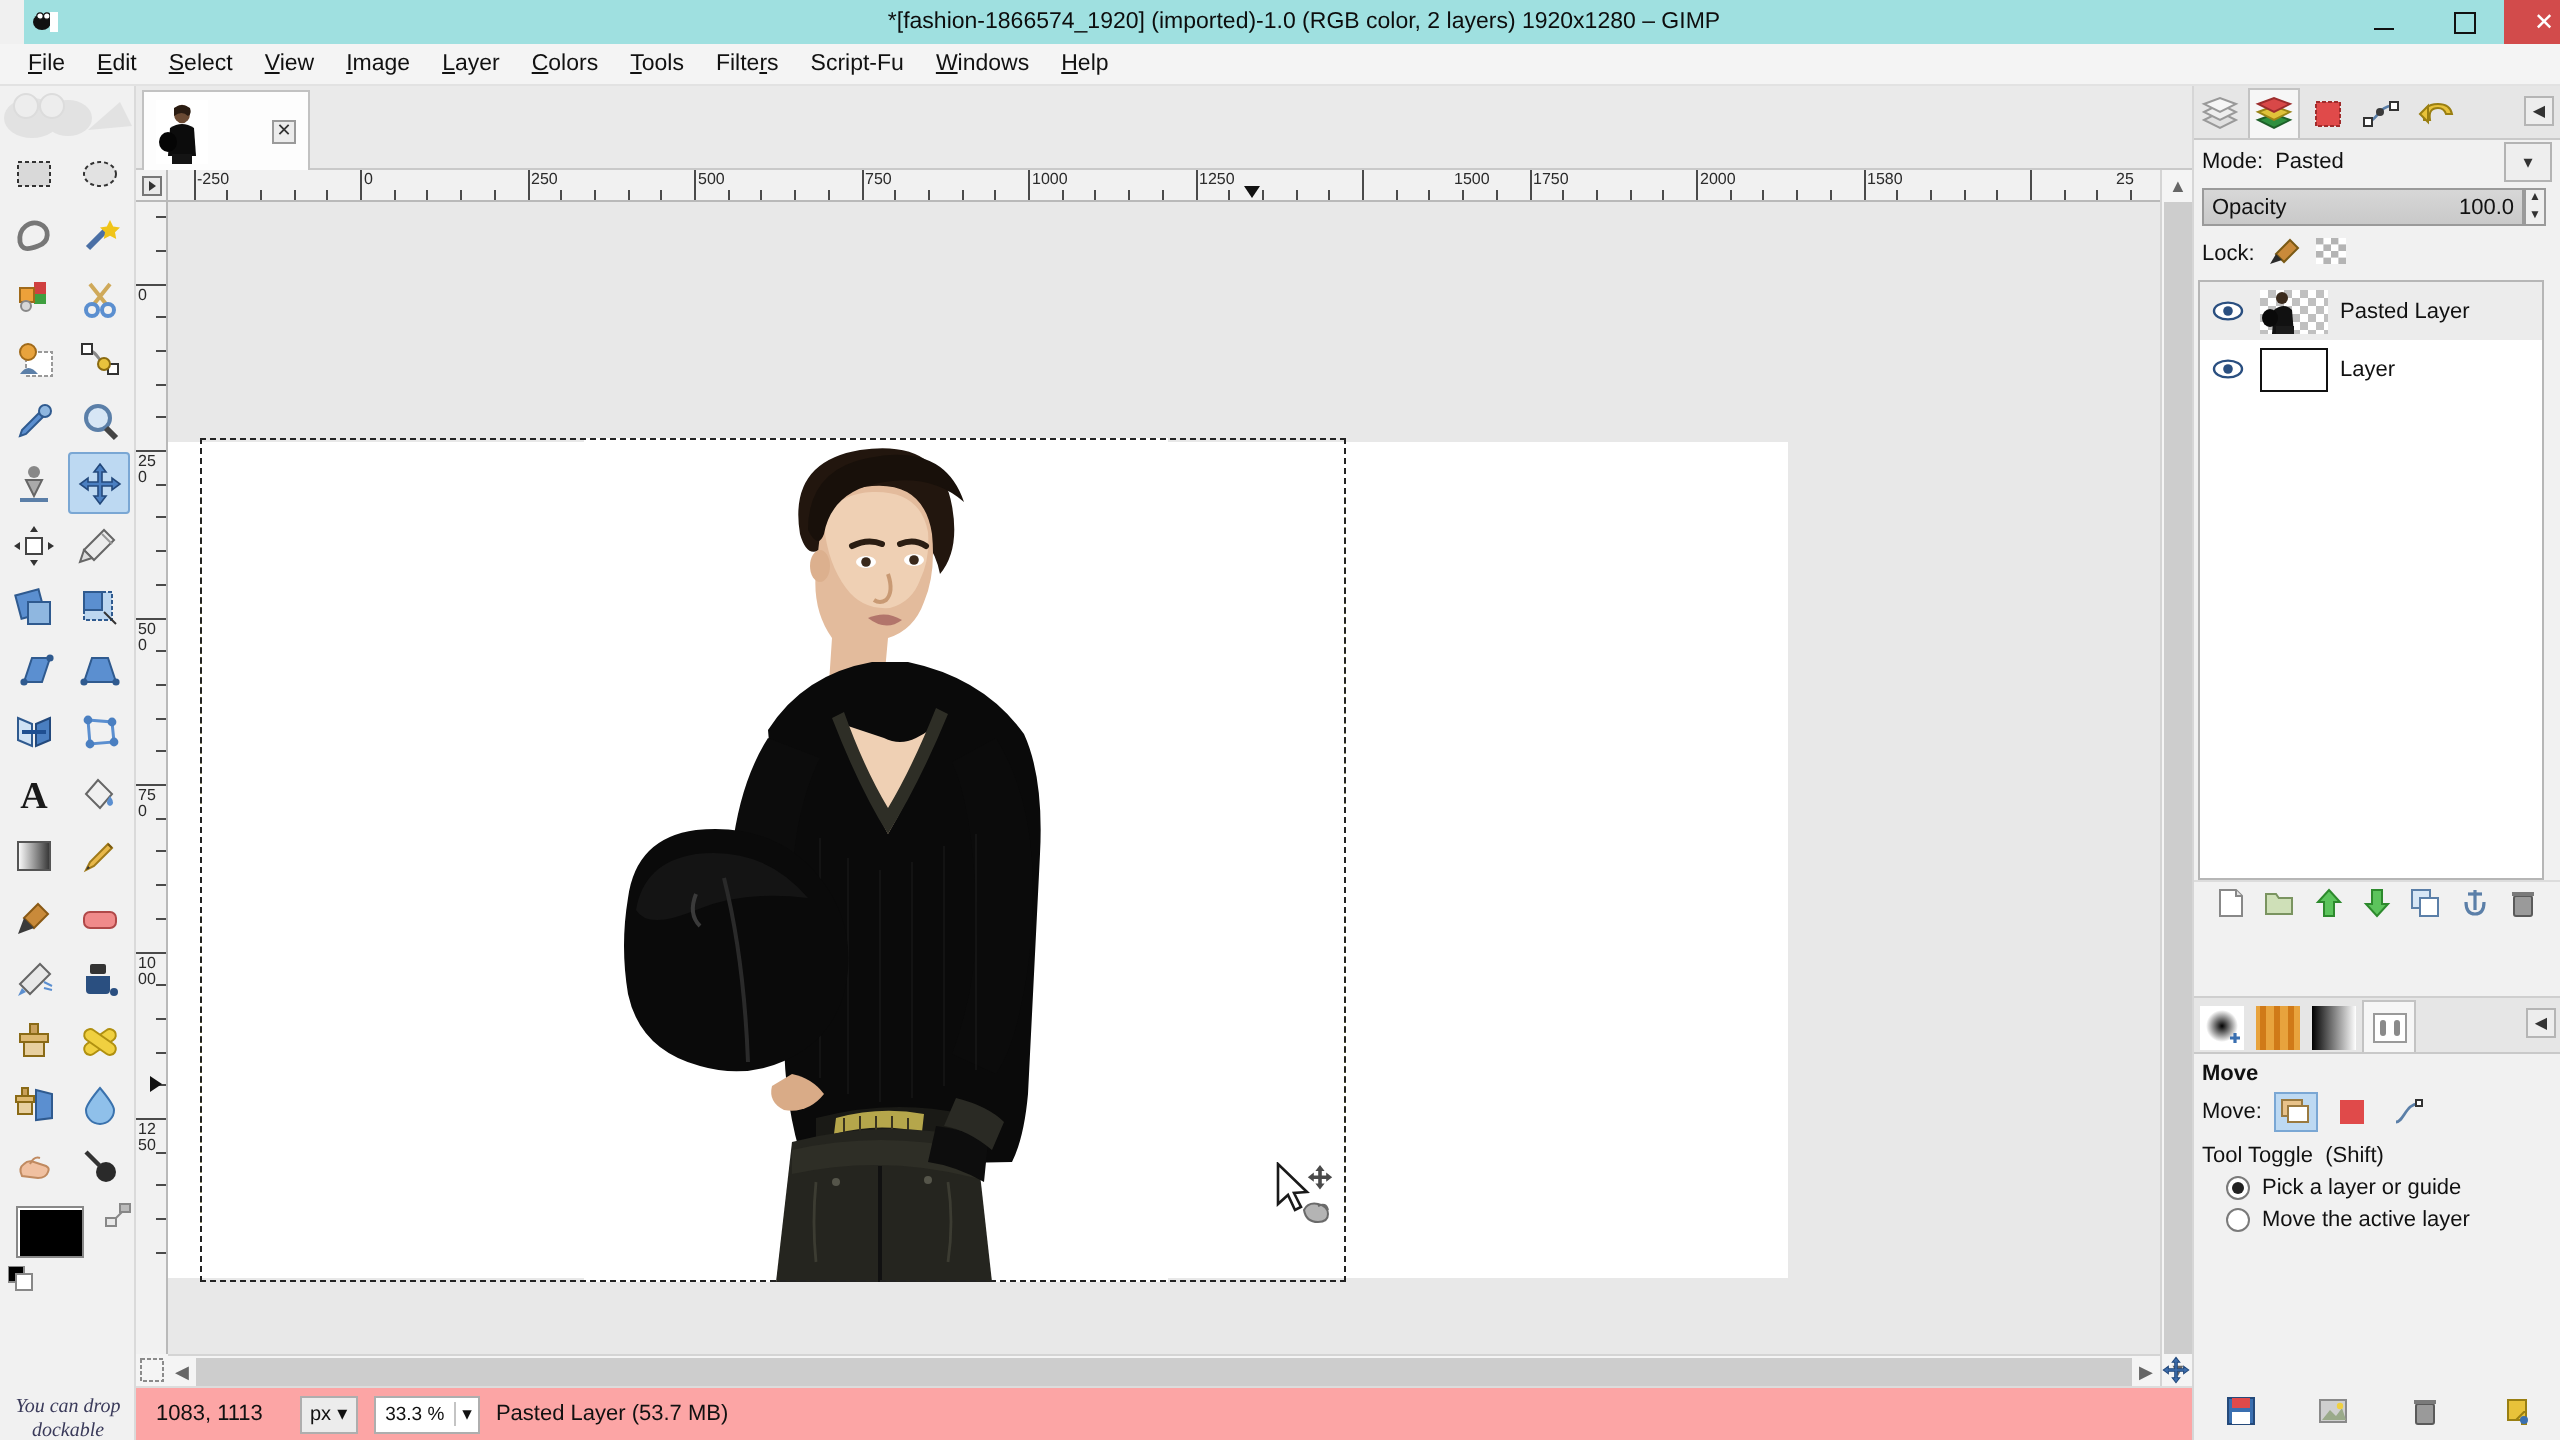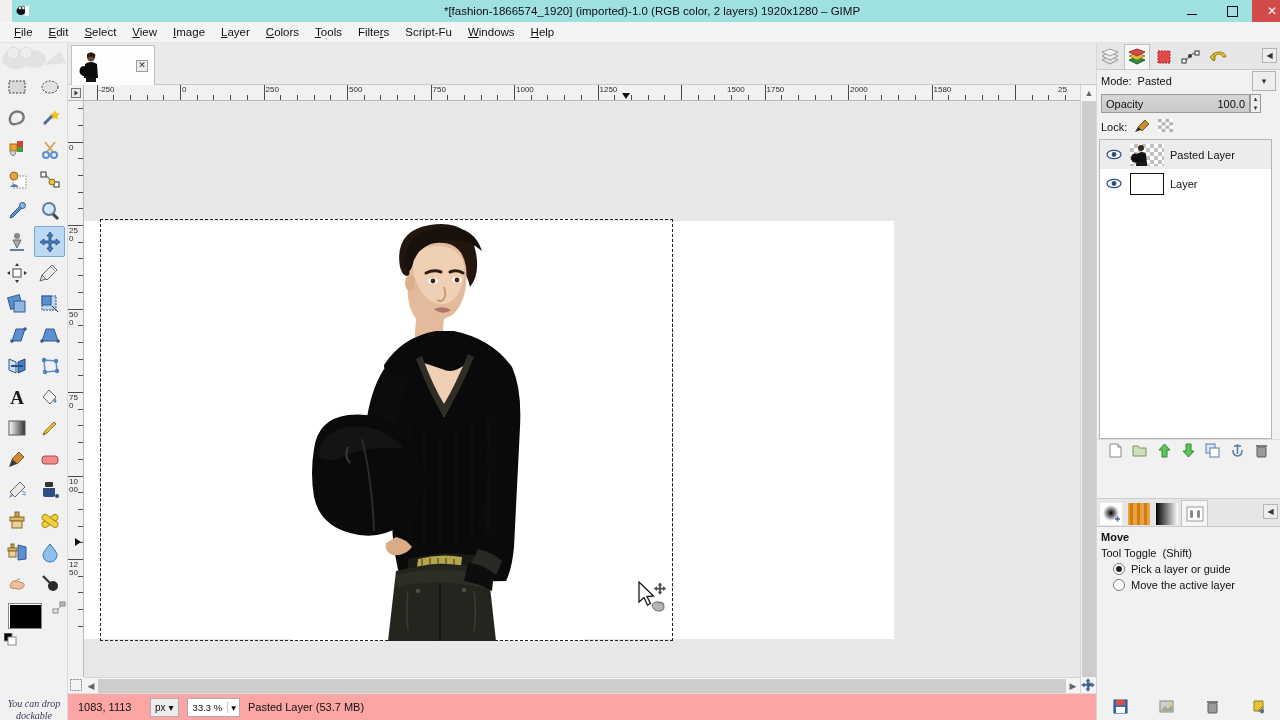--- a/index.html
+++ b/index.html
@@ -230,21 +230,21 @@
   .mode-row{
     display:flex; align-items:center; height:22px; padding:0 4px; gap:6px;
   }
   .mode-row .lbl{ font-size:11px; color:#111; }
   .mode-combo{
     margin-left:auto; width:24px; height:20px; border:1px solid #b3b3b3;
     background:#eee; display:flex;align-items:center;justify-content:center;
     font-size:9px; color:#333;
   }
   .opacity-row{
-    margin:2px 16px 0 4px; height:19px; border:1px solid #9a9a9a;
+    margin:2px 4px 0 4px; height:19px; border:1px solid #9a9a9a;
     background:linear-gradient(#d7d7d7,#c9c9c9);
     display:flex; align-items:center; position:relative;
   }
   .opacity-row .olbl{ font-size:11px; padding-left:4px; color:#111;}
   .opacity-row .oval{ margin-left:auto; font-size:11px; padding-right:4px; color:#111;}
   .spin{
     position:absolute; right:-12px; top:-1px; width:11px; height:19px;
     border:1px solid #9a9a9a; background:#efefef;
     display:flex; flex-direction:column; align-items:center; justify-content:space-around;
     font-size:6px; color:#333;
@@ -1098,20 +1098,40 @@
               <rect x="2" y="3" width="16" height="14" fill="#fff" stroke="#9a9a9a"></rect>
               <rect x="5" y="6" width="3" height="8" rx="1.5" fill="#8a8a8a"></rect>
               <rect x="12" y="6" width="3" height="8" rx="1.5" fill="#8a8a8a"></rect>
             </svg>
         </div>
         <div class="dock-menu-btn">◀</div>
       </div>
 
       <div class="to-title">Move</div>
 
+      <div class="to-move-row">
+        <span class="lbl">Move:</span>
+        <span class="movebtn sel">
+          <svg width="16" height="14" viewBox="0 0 16 14">
+              <rect x="1" y="1" width="10" height="8" fill="#e8c28a" stroke="#9a7a40"></rect>
+              <rect x="4" y="4" width="10" height="8" fill="#fff" stroke="#9a7a40"></rect>
+            </svg>
+        </span>
+        <span class="movebtn">
+          <svg width="14" height="14" viewBox="0 0 14 14">
+              <rect x="1" y="1" width="12" height="12" fill="#e04a4a"></rect>
+            </svg>
+        </span>
+        <span class="movebtn">
+          <svg width="16" height="14" viewBox="0 0 16 14">
+              <path d="M2 12 C6 12 7 2 14 3" fill="none" stroke="#5b7fa8" stroke-width="1.4"></path>
+              <rect x="12" y="1" width="3" height="3" fill="#fff" stroke="#333"></rect>
+            </svg>
+        </span>
+      </div>
 
       <div class="tt-label">
         <span>Tool Toggle</span>
         &nbsp;<span>(Shift)</span>
       </div>
 
       <div class="radio-row">
         <span class="radio on"></span>
         <span class="lbl">Pick a layer or guide</span>
       </div>

